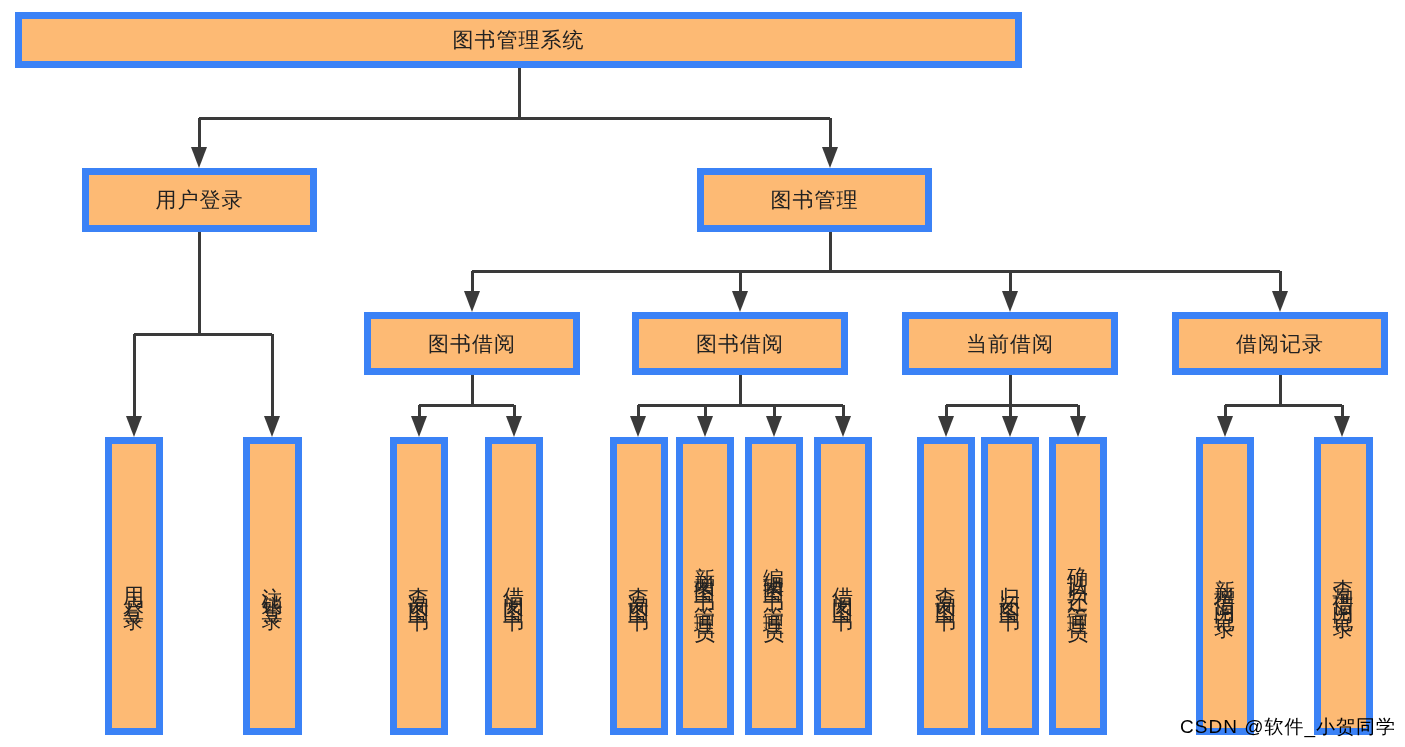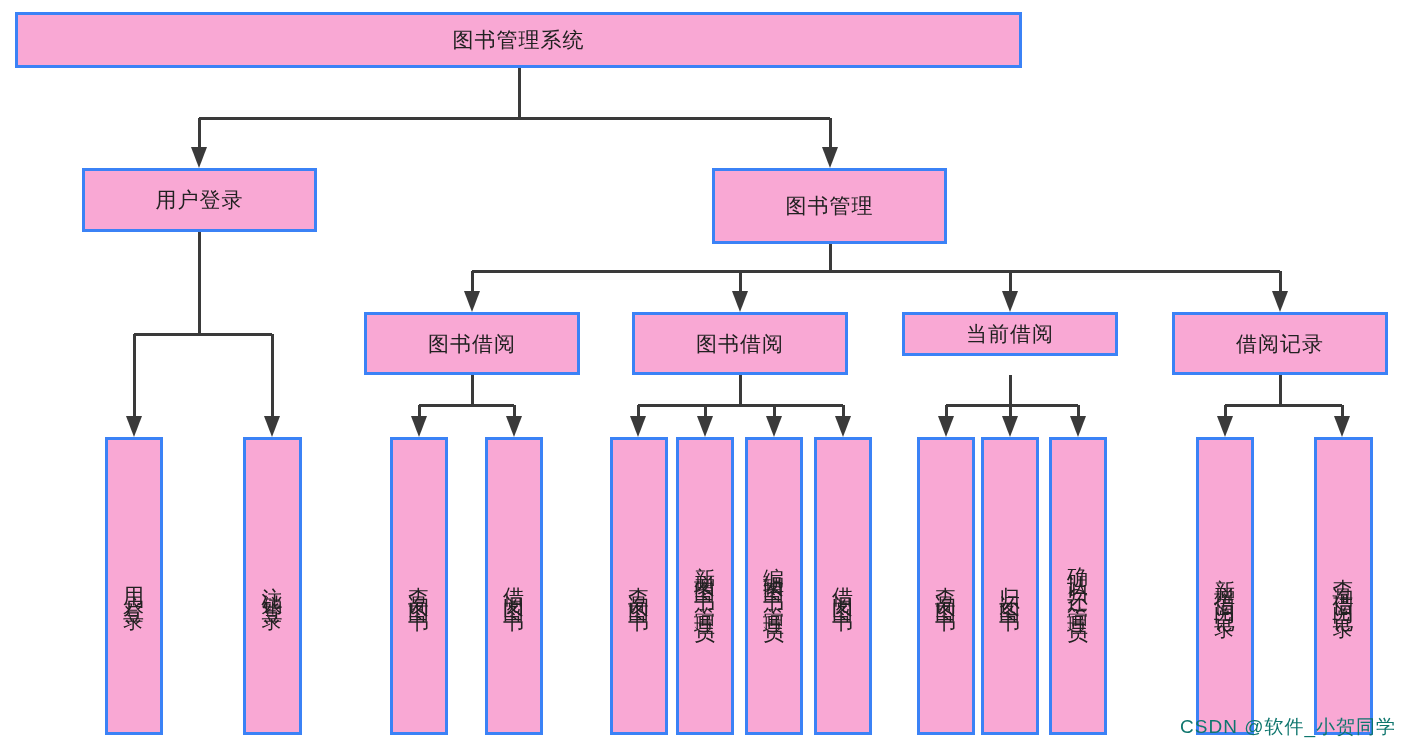--- a/index.html
+++ b/index.html
@@ -8,22 +8,22 @@
     width: 1405px;
     height: 747px;
     background: #ffffff;
     font-family: "Liberation Sans", "DejaVu Sans", sans-serif;
     overflow: hidden;
   }
   .connectors { position: absolute; left: 0; top: 0; }
   .box {
     position: absolute;
     box-sizing: border-box;
-    background: #f9a8d4;
-    border: 3px solid #3b82f6;
+    background: #fdba74;
+    border: 7px solid #3b82f6;
     display: flex;
     align-items: center;
     justify-content: center;
     color: #212121;
     z-index: 2;
   }
   .box.h span {
     font-size: 21px;
     letter-spacing: 1px;
     white-space: nowrap;
@@ -36,21 +36,21 @@
     line-height: 1;
     white-space: nowrap;
   }
   .leaf { top: 437px; height: 298px; width: 58px; }
   .watermark {
     position: absolute;
     right: 9px;
     top: 714px;
     font-size: 19px;
     letter-spacing: 1px;
-    color: #0f766e;
+    color: #000000;
     z-index: 5;
     white-space: nowrap;
     margin-left: 48px;
   }
 </style>
 </head>
 <body>
 
 <div class="canvas">
 
@@ -89,31 +89,31 @@
     </g>
   </svg>
 
   <div class="box h" style="left:15px; top:12px; width:1007px; height:56px;">
     <span>图书管理系统</span>
   </div>
 
   <div class="box h" style="left:82px; top:168px; width:235px; height:64px;">
     <span>用户登录</span>
   </div>
-  <div class="box h" style="left:712px; top:168px; width:235px; height:76px;font-family:Liberation Mono, monospace;">
+  <div class="box h" style="left:697px; top:168px; width:235px; height:64px;font-family:Liberation Mono, monospace;">
     <span>图书管理</span>
   </div>
 
   <div class="box h" style="left:364px; top:312px; width:216px; height:63px;">
     <span>图书借阅</span>
   </div>
   <div class="box h" style="left:632px; top:312px; width:216px; height:63px;font-family:Liberation Serif, serif;">
     <span>图书借阅</span>
   </div>
-  <div class="box h" style="left:902px; top:312px; width:216px; height:44px;">
+  <div class="box h" style="left:902px; top:312px; width:216px; height:63px;">
     <span>当前借阅</span>
   </div>
   <div class="box h" style="left:1172px; top:312px; width:216px; height:63px;">
     <span>借阅记录</span>
   </div>
 
   <div class="box v leaf" style="left:105px;">
     <span>用户登录</span>
   </div>
   <div class="box v leaf" style="left:243px; width:59px;">

